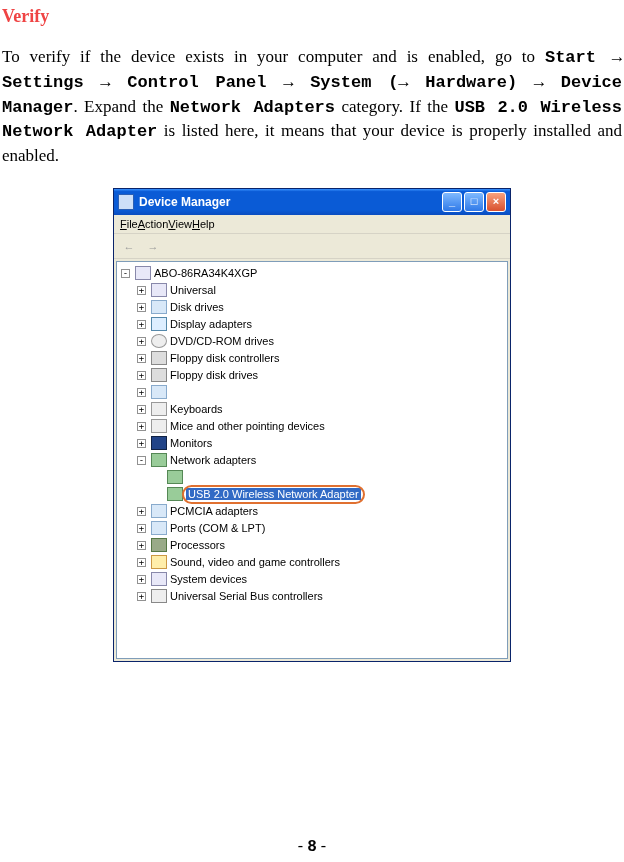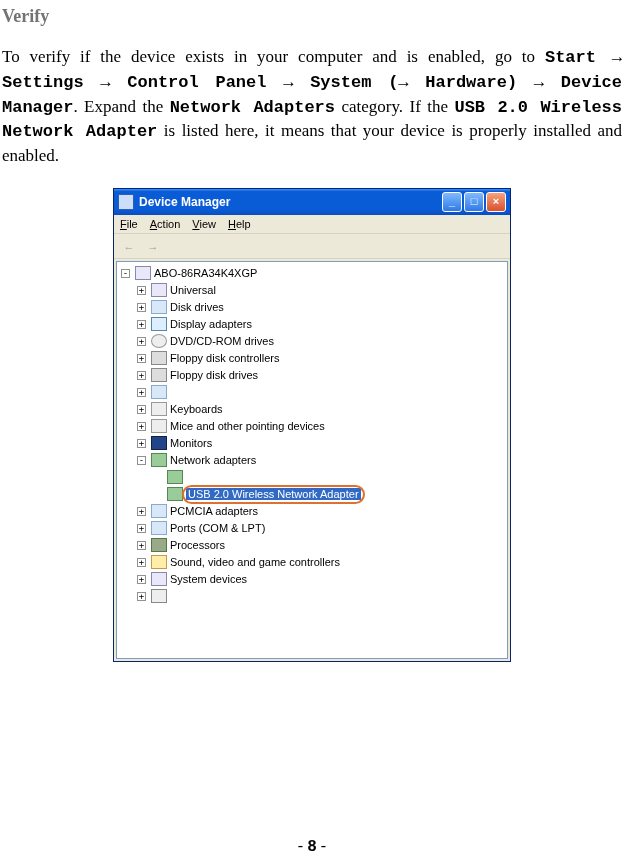--- a/index.html
+++ b/index.html
@@ -7,21 +7,21 @@
       width: 624px;
       height: 862px;
       font-family: "Times New Roman", serif;
       font-size: 17px;
       padding: 6px 2px;
       position: relative;
       background: #fff;
       color: #000;
     }
     .heading {
-      color: #737373;
+      color: #ef4444;
       font-weight: bold;
       font-size: 18px;
       margin-bottom: 18px;
     }
     .para {
       text-align: justify;
       line-height: 1.4;
       margin-bottom: 20px;
     }
     b { font-weight: bold; font-family: Liberation Mono, monospace; }
@@ -62,21 +62,21 @@
       font-weight: bold;
       color: #fff;
       font-size: 11px;
       line-height: 1;
     }
     .win-btn.close { background: linear-gradient(to bottom, #f8a27d, #d8502f); }
     .menubar {
       background: #ece9d8;
       padding: 3px 6px;
       display: flex;
-      gap: 12px;
+      gap: 0;
       border-bottom: 1px solid #d6d3c6;
       align-items: center;
     }
     .menubar span u { text-decoration: underline; }
     .toolbar {
       background: #ece9d8;
       padding: 3px 6px;
       border-bottom: 1px solid #d6d3c6;
       display: flex; gap: 6px;
     }
@@ -285,20 +285,21 @@
           <span>Sound, video and game controllers</span>
         </div>
         <div class="node indent-1">
           <span class="expander">+</span>
           <span class="icon computer"></span>
           <span>System devices</span>
         </div>
         <div class="node indent-1">
           <span class="expander">+</span>
           <span class="icon usb"></span>
+          <span>Universal Serial Bus controllers</span>
         </div>
       </div>
   </div>
 </div>
 
 <div class="pagenum">
   <span>- </span><b>8</b><span> -</span>
 </div>
 
 </body></html>

